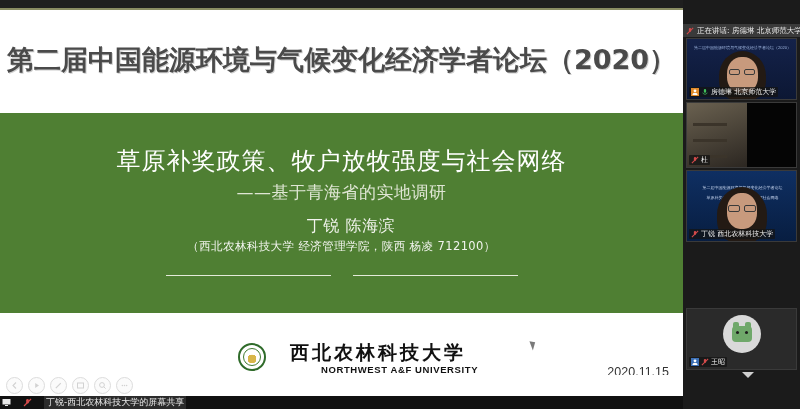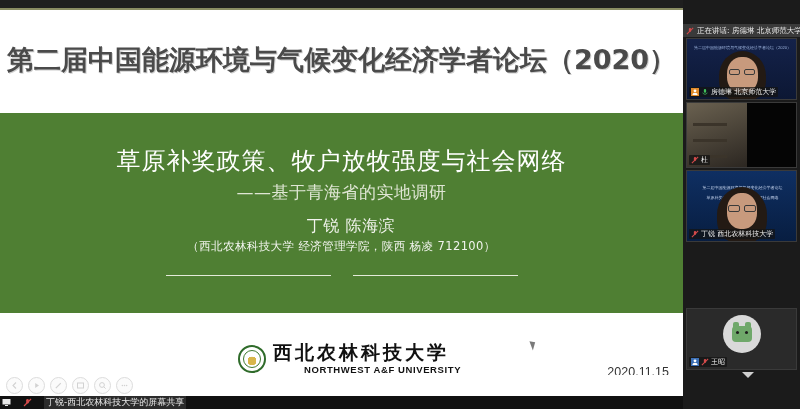--- a/index.html
+++ b/index.html
@@ -85,21 +85,21 @@
   }
   .rule { width: 165px; height: 1px; background: #e4ead9; }
   .presenter-text {
     font-family: "DejaVu Sans", sans-serif;
     font-size: 16px; color: #ffffff; letter-spacing: 2px; white-space: nowrap;
   }
 
   
   .logo-block {
     position: absolute; left: 238px; top: 333px;
-    display: flex; align-items: center; gap: 7px;
+    display: flex; align-items: flex-start; gap: 24px;
   }
   .logo-seal {
     width: 28px; height: 28px; border-radius: 50%;
     background: #ffffff; border: 2px solid #2f6b2a;
     display: flex; align-items: center; justify-content: center;
     position: relative;
   }
   .logo-seal::after {
     content: ""; width: 16px; height: 16px; border-radius: 50%;
     border: 1px solid #3f7a30;

